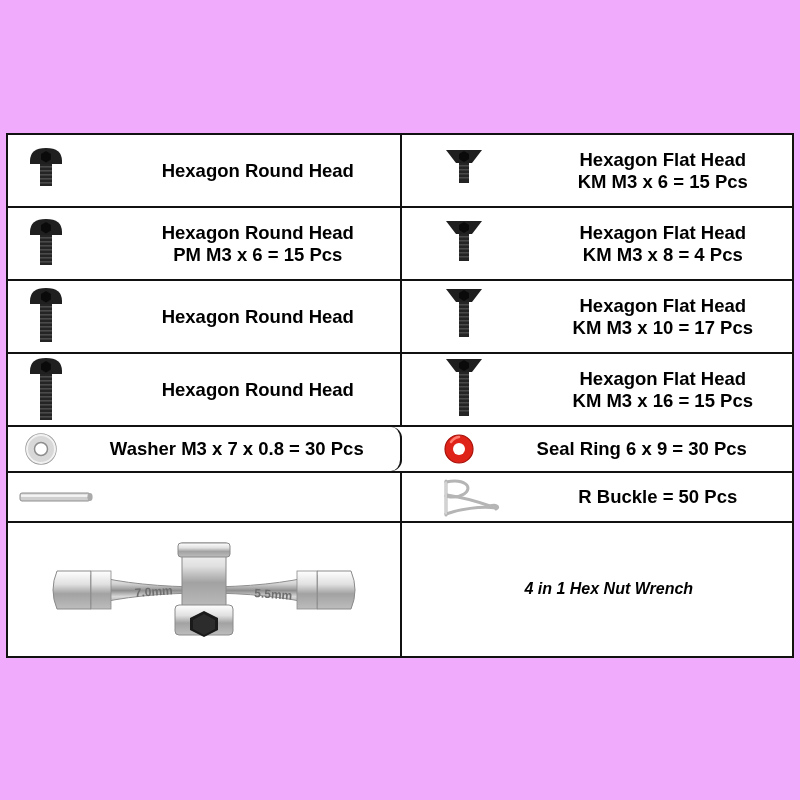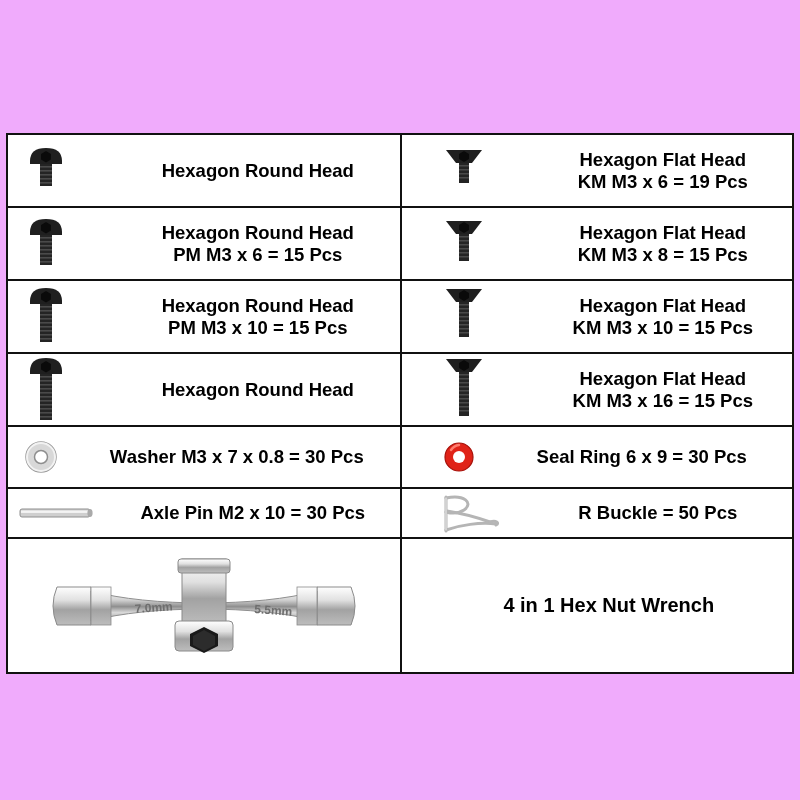--- a/index.html
+++ b/index.html
@@ -62,33 +62,33 @@
   }
   .txt .l1 { display: block; }
   .txt .l2 { display: block; }
 
   
   .screw-row .cell { height: 71px; }
   .screw-row .pic { width: 108px; }
   .screw-row .txt { font-size: 18.5px; }
 
   
-  .small-row .cell { height: 60px; }
+  .small-row .cell { height: 44px; border-radius: 11px; }
   .small-row .pic { width: 66px; }
   .small-row .txt { font-size: 18.5px; }
 
   
   .pin-row .cell { height: 48px; }
   .pin-row .pic { width: 98px; }
   .pin-row .txt { font-size: 18.5px; }
 
   
   .wrench-row .cell { height: 133px; }
   .wrench-row .left { justify-content: center; }
-  .wrench-row .txt { font-size: 20px; }
+  .wrench-row .txt { font-size: 16px; font-style: italic; }
 
   svg { display: block; }
 </style>
 </head>
 <body>
 
 <div id="sheet">
   <div class="table">
 
     <div class="row screw-row">
@@ -120,21 +120,21 @@
               <rect x="13" y="15" width="10" height="1.5" fill="#4a4a4a"></rect>
               <rect x="13" y="19" width="10" height="1.5" fill="#4a4a4a"></rect>
               <rect x="13" y="23" width="10" height="1.5" fill="#4a4a4a"></rect>
               <rect x="13" y="27" width="10" height="1.5" fill="#4a4a4a"></rect>
               <polygon points="18,1 23,4 23,9 18,12 13,9 13,4" fill="#0a0a0a"></polygon>
             </g>
           </svg>
         </div>
         <div class="txt">
           <span class="l1">Hexagon Flat Head</span>
-          <span class="l2">KM M3 x 6 = 19 Pcs</span>
+          <span class="l2">KM M3 x 6 = 15 Pcs</span>
         </div>
       </div>
     </div>
 
     <div class="row screw-row">
       <div class="cell left">
         <div class="pic">
           <svg width="100" height="62" viewBox="0 0 100 62">
             <g transform="translate(18,6)">
               <path d="M0 13 Q0 0 16 0 Q32 0 32 13 L32 16 L0 16 Z" fill="#1f1f1f"></path>
@@ -166,21 +166,21 @@
               <rect x="13" y="23" width="10" height="1.5" fill="#4a4a4a"></rect>
               <rect x="13" y="27" width="10" height="1.5" fill="#4a4a4a"></rect>
               <rect x="13" y="31" width="10" height="1.5" fill="#4a4a4a"></rect>
               <rect x="13" y="35" width="10" height="1.5" fill="#4a4a4a"></rect>
               <polygon points="18,1 23,4 23,9 18,12 13,9 13,4" fill="#0a0a0a"></polygon>
             </g>
           </svg>
         </div>
         <div class="txt">
           <span class="l1">Hexagon Flat Head</span>
-          <span class="l2">KM M3 x 8 = 15 Pcs</span>
+          <span class="l2">KM M3 x 8 = 4 Pcs</span>
         </div>
       </div>
     </div>
 
     <div class="row screw-row">
       <div class="cell left">
         <div class="pic">
           <svg width="100" height="68" viewBox="0 0 100 68">
             <g transform="translate(18,5)">
               <path d="M0 13 Q0 0 16 0 Q32 0 32 13 L32 16 L0 16 Z" fill="#1f1f1f"></path>
@@ -193,21 +193,20 @@
               <rect x="10" y="38" width="12" height="1.6" fill="#4a4a4a"></rect>
               <rect x="10" y="42" width="12" height="1.6" fill="#4a4a4a"></rect>
               <rect x="10" y="46" width="12" height="1.6" fill="#4a4a4a"></rect>
               <rect x="10" y="50" width="12" height="1.6" fill="#4a4a4a"></rect>
               <polygon points="16,3 21,6 21,11.5 16,14.5 11,11.5 11,6" fill="#0a0a0a"></polygon>
             </g>
           </svg>
         </div>
         <div class="txt">
           <span class="l1">Hexagon Round Head</span>
-          <span class="l2">PM M3 x 10 = 15 Pcs</span>
         </div>
       </div>
       <div class="cell right">
         <div class="pic">
           <svg width="100" height="68" viewBox="0 0 100 68">
             <g transform="translate(16,6)">
               <polygon points="0,0 36,0 26,13 10,13" fill="#1f1f1f"></polygon>
               <rect x="13" y="13" width="10" height="35" fill="#242424"></rect>
               <rect x="13" y="15" width="10" height="1.5" fill="#4a4a4a"></rect>
               <rect x="13" y="19" width="10" height="1.5" fill="#4a4a4a"></rect>
@@ -216,21 +215,21 @@
               <rect x="13" y="31" width="10" height="1.5" fill="#4a4a4a"></rect>
               <rect x="13" y="35" width="10" height="1.5" fill="#4a4a4a"></rect>
               <rect x="13" y="39" width="10" height="1.5" fill="#4a4a4a"></rect>
               <rect x="13" y="43" width="10" height="1.5" fill="#4a4a4a"></rect>
               <polygon points="18,1 23,4 23,9 18,12 13,9 13,4" fill="#0a0a0a"></polygon>
             </g>
           </svg>
         </div>
         <div class="txt">
           <span class="l1">Hexagon Flat Head</span>
-          <span class="l2">KM M3 x 10 = 15 Pcs</span>
+          <span class="l2">KM M3 x 10 = 17 Pcs</span>
         </div>
       </div>
     </div>
 
     <div class="row screw-row">
       <div class="cell left">
         <div class="pic">
           <svg width="100" height="72" viewBox="0 0 100 72">
             <g transform="translate(18,4)">
               <path d="M0 13 Q0 0 16 0 Q32 0 32 13 L32 16 L0 16 Z" fill="#1f1f1f"></path>
@@ -310,23 +309,20 @@
     </div>
 
     <div class="row pin-row">
       <div class="cell left">
         <div class="pic">
           <svg width="90" height="24" viewBox="0 0 90 24">
             <rect x="8" y="8" width="70" height="8" rx="2" fill="#cfcfcf" stroke="#8f8f8f" stroke-width="1"></rect>
             <rect x="9" y="9.5" width="68" height="2.4" fill="#f4f4f4"></rect>
             <ellipse cx="78" cy="12" rx="2.6" ry="4" fill="#aaaaaa"></ellipse>
           </svg>
-        </div>
-        <div class="txt">
-          <span class="l1">Axle Pin M2 x 10 = 30 Pcs</span>
         </div>
       </div>
       <div class="cell right">
         <div class="pic">
           <svg width="90" height="44" viewBox="0 0 90 44">
             <g fill="none" stroke="#b5b5b5" stroke-width="3" stroke-linecap="round">
               <path d="M16 6 L16 40"></path>
               <path d="M16 7 C34 3 44 12 34 19 C26 24 20 22 16 21"></path>
               <path d="M17 20 C30 22 46 26 60 31"></path>
               <path d="M16 39 C30 34 50 31 66 33"></path>

